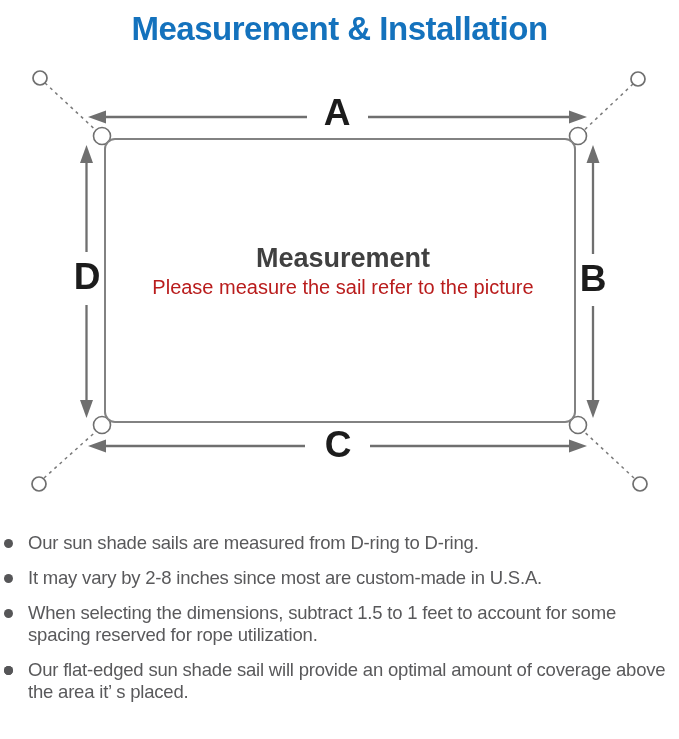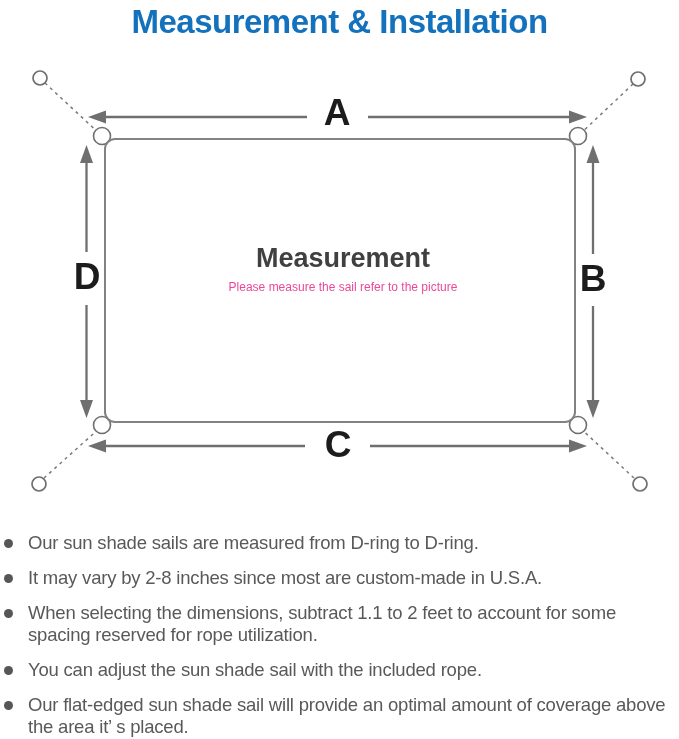--- a/index.html
+++ b/index.html
@@ -1,41 +1,41 @@
 <!DOCTYPE html>
 <html><head>
 <meta charset="utf-8">
 <style>
   html,body{margin:0;padding:0;background:#ffffff;}
   .page{
     position:relative;width:679px;height:739px;background:#ffffff;
     overflow:hidden;font-family:"Liberation Sans",sans-serif;
   }
   .title{
-    position:absolute;top:0;left:0;width:679px;margin:0;padding-top:3px;
+    position:absolute;top:0;left:0;width:679px;margin:0;padding-top:10px;
     text-align:center;font-size:33px;font-weight:700;color:#1472bd;
     letter-spacing:-0.5px;
   }
   .diagram{position:absolute;top:60px;left:0;width:679px;height:460px;}
   .diagram svg{position:absolute;top:0;left:0;}
   .dim-label{
     position:absolute;transform:translate(-50%,-50%);
     font-size:37px;font-weight:700;color:#1c1c1c;white-space:nowrap;
   }
   .lbl-a{left:337px;top:53px;}
   .lbl-b{left:593px;top:219px;}
   .lbl-c{left:338px;top:385px;}
   .lbl-d{left:87px;top:217px;}
   .center-heading{
     position:absolute;left:343px;top:198px;transform:translate(-50%,-50%);
     font-size:27px;font-weight:700;color:#404040;white-space:nowrap;
   }
   .center-sub{
     position:absolute;left:343px;top:227px;transform:translate(-50%,-50%);
-    font-size:12px;font-weight:500;color:#ec4899;white-space:nowrap;
+    font-size:20px;font-weight:500;color:#b91c1c;white-space:nowrap;
   }
   .notes{
     position:absolute;top:532px;left:0;width:674px;margin:0;padding:0;
     list-style:none;font-size:18.5px;line-height:22px;color:#59595b;
     letter-spacing:-0.2px;
   }
   .notes li{position:relative;padding-left:28px;margin-bottom:13px;}
   .dot{
     position:absolute;left:4px;top:7px;width:9px;height:9px;
     border-radius:50%;background:#565658;
@@ -116,25 +116,24 @@
     <li>
       <span class="dot"></span>
       <span>Our sun shade sails are measured from D-ring to D-ring.</span>
     </li>
     <li>
       <span class="dot"></span>
       <span>It may vary by 2-8 inches since most are custom-made in U.S.A.</span>
     </li>
     <li>
       <span class="dot"></span>
-      <span>When selecting the dimensions, subtract 1.1 to 2 feet to account for some spacing reserved for rope utilization.</span>
+      <span>When selecting the dimensions, subtract 1.5 to 1 feet to account for some spacing reserved for rope utilization.</span>
     </li>
     <li>
       <span class="dot"></span>
-      <span>You can adjust the sun shade sail with the included rope.</span>
     </li>
     <li>
       <span class="dot"></span>
       <span>Our flat-edged sun shade sail will provide an optimal amount of coverage above the area it’ s placed.</span>
     </li>
   </ul>
 
 </div>
 
 </body></html>

